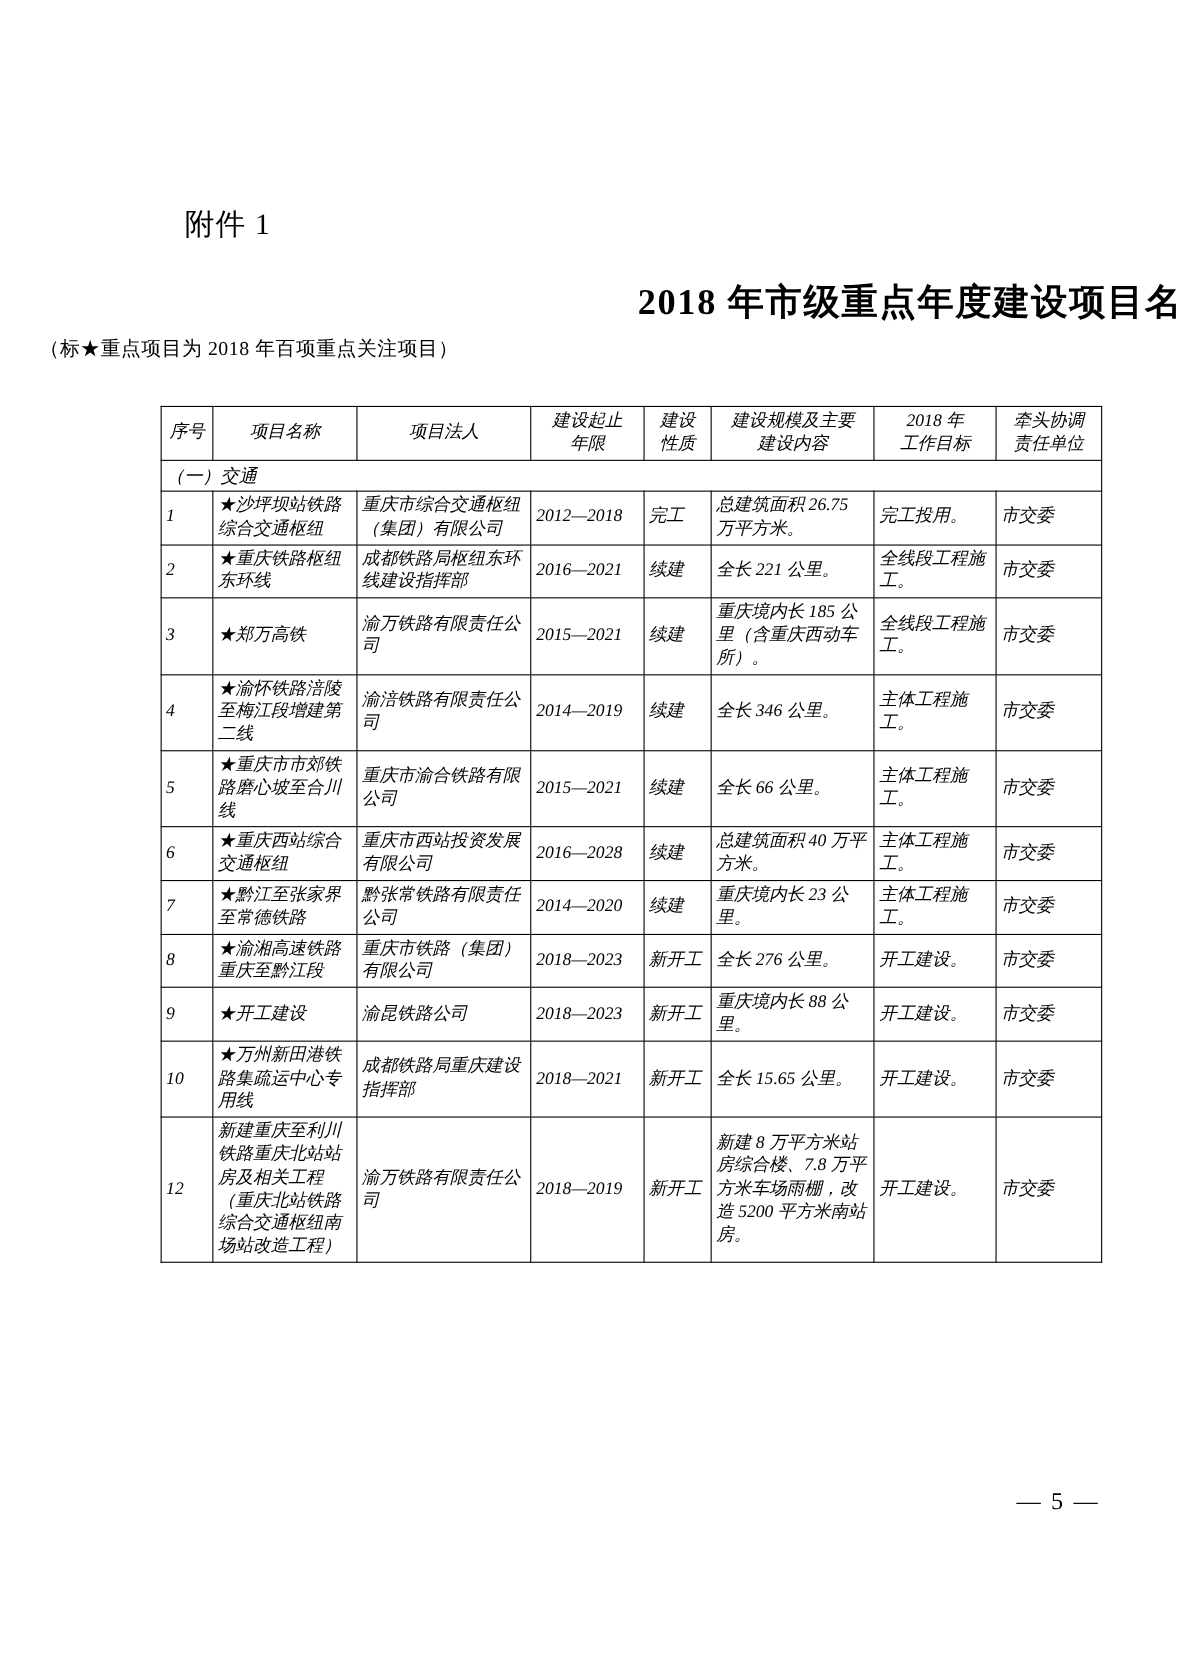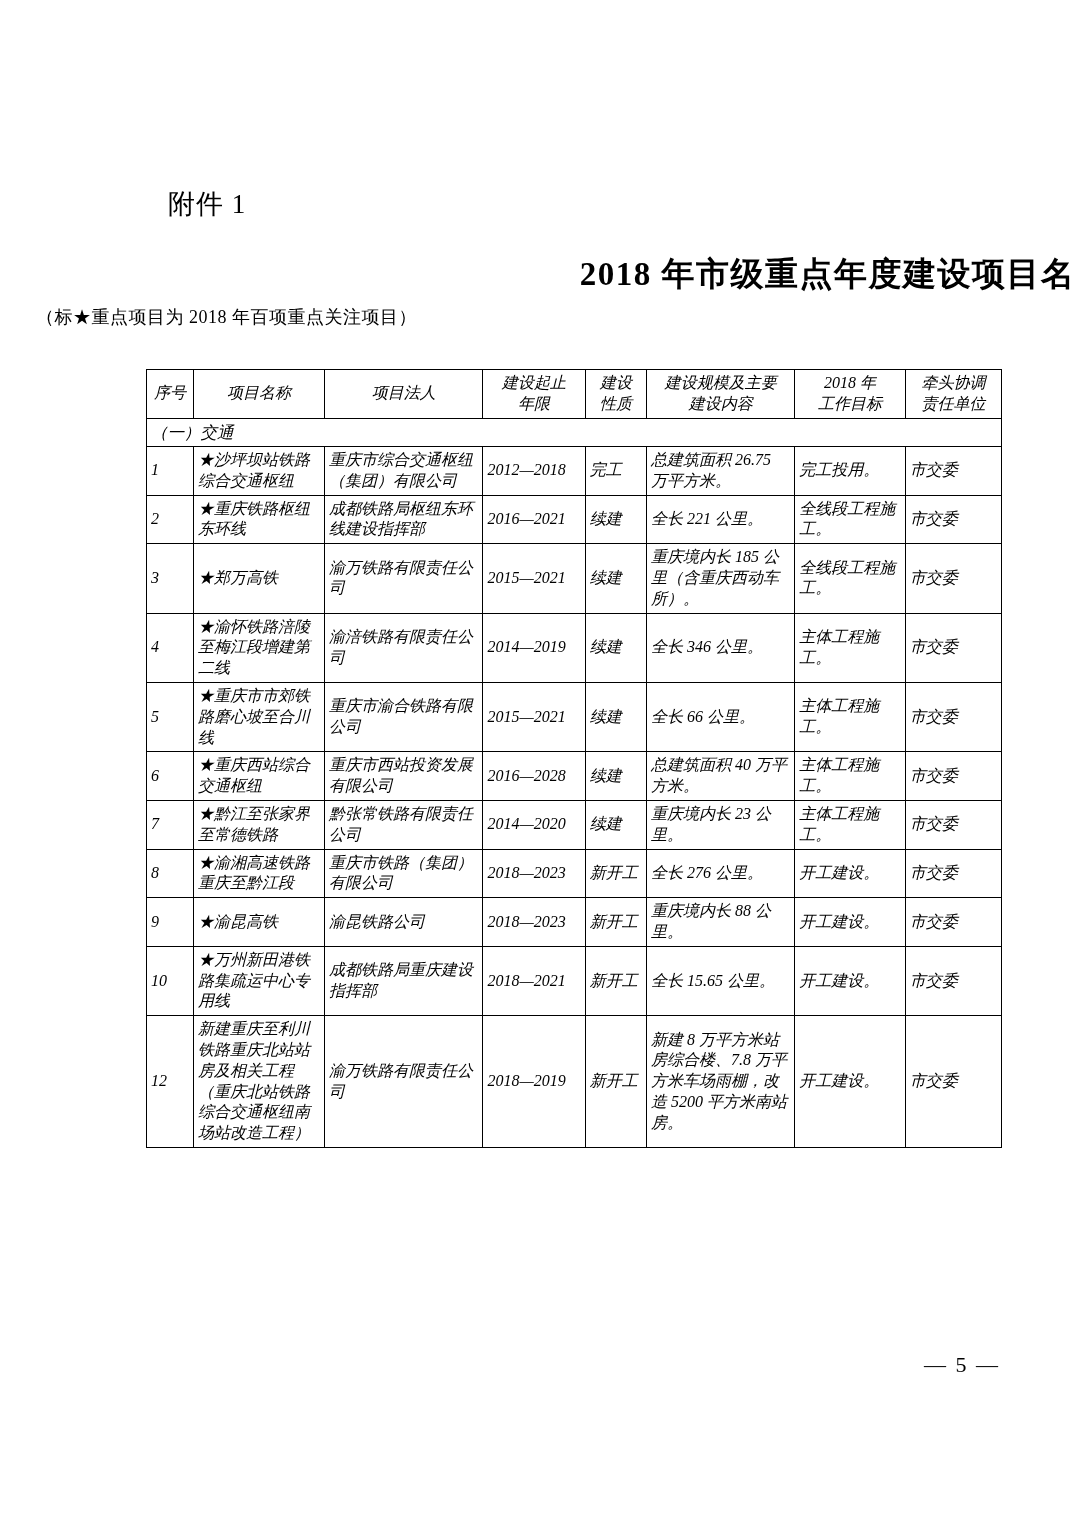--- a/index.html
+++ b/index.html
@@ -220,21 +220,21 @@
         <td>★渝湘高速铁路重庆至黔江段</td>
         <td>重庆市铁路（集团）有限公司</td>
         <td>2018—2023</td>
         <td>新开工</td>
         <td>全长 276 公里。</td>
         <td>开工建设。</td>
         <td>市交委</td>
       </tr>
       <tr>
         <td>9</td>
-        <td>★渝昆高铁</td>
+        <td>★开工建设</td>
         <td>渝昆铁路公司</td>
         <td>2018—2023</td>
         <td>新开工</td>
         <td>重庆境内长 88 公里。</td>
         <td>开工建设。</td>
         <td>市交委</td>
       </tr>
       <tr>
         <td>10</td>
         <td>★万州新田港铁路集疏运中心专用线</td>

